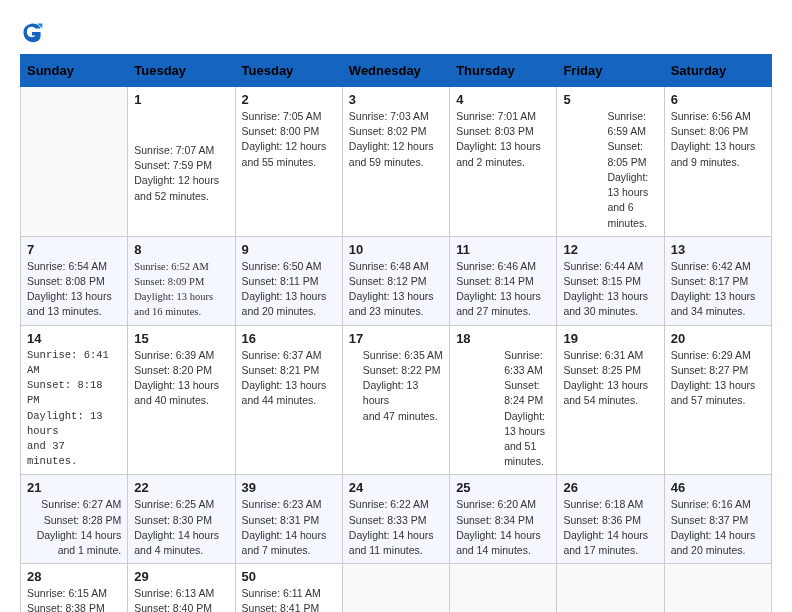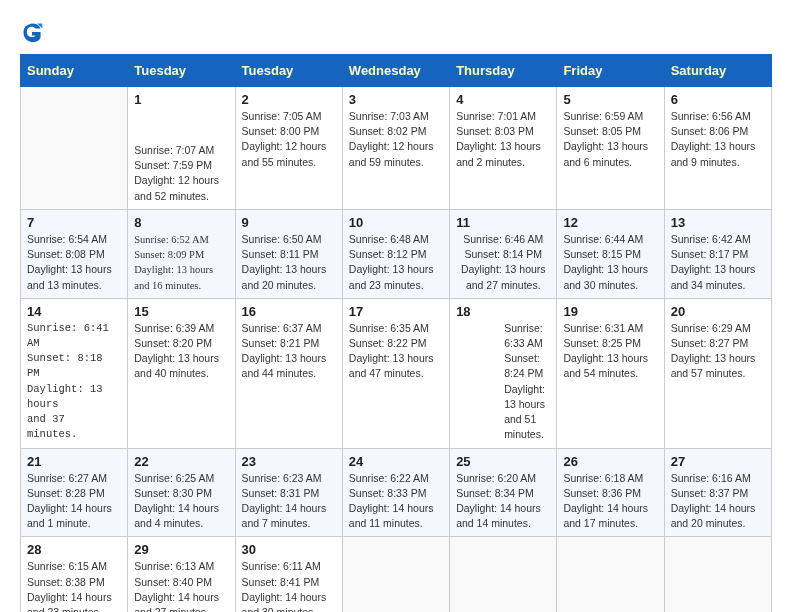--- a/index.html
+++ b/index.html
@@ -47,21 +47,21 @@
       font-size: 16px;
       color: #555;
     }
     .calendar-table {
       width: 100%;
       border-collapse: collapse;
       font-size: 11px;
     }
     .calendar-table th {
       background-color: #1565c0;
-      color: #fef9c3;
+      color: #000000;
       padding: 8px 6px;
       text-align: left;
       font-size: 13px;
       font-weight: bold;
       border: 1px solid #1565c0;
     }
     .calendar-table td {
       border: 1px solid #ccc;
       padding: 5px 6px;
       vertical-align: top;
@@ -144,21 +144,21 @@
         </td>
         <td>
           <div class="day-number">4</div>
           <div class="day-info" style="white-space: pre-line;">Sunrise: 7:01 AM
 Sunset: 8:03 PM
 Daylight: 13 hours
 and 2 minutes.</div>
         </td>
         <td>
           <div class="day-number">5</div>
-          <div class="day-info" style="white-space: pre-line;">Sunrise: 6:59 AM
+          <div class="day-info" style="white-space: pre-line; margin-left: 44px;">Sunrise: 6:59 AM
 Sunset: 8:05 PM
 Daylight: 13 hours
 and 6 minutes.</div>
         </td>
         <td>
           <div class="day-number">6</div>
           <div class="day-info" style="white-space: pre-line;">Sunrise: 6:56 AM
 Sunset: 8:06 PM
 Daylight: 13 hours
 and 9 minutes.</div>
@@ -188,21 +188,21 @@
         </td>
         <td>
           <div class="day-number">10</div>
           <div class="day-info" style="white-space: pre-line;">Sunrise: 6:48 AM
 Sunset: 8:12 PM
 Daylight: 13 hours
 and 23 minutes.</div>
         </td>
         <td>
           <div class="day-number">11</div>
-          <div class="day-info" style="white-space: pre-line; text-align: center;">Sunrise: 6:46 AM
+          <div class="day-info" style="white-space: pre-line;">Sunrise: 6:46 AM
 Sunset: 8:14 PM
 Daylight: 13 hours
 and 27 minutes.</div>
         </td>
         <td>
           <div class="day-number">12</div>
           <div class="day-info" style="white-space: pre-line;">Sunrise: 6:44 AM
 Sunset: 8:15 PM
 Daylight: 13 hours
 and 30 minutes.</div>
@@ -232,21 +232,21 @@
         </td>
         <td>
           <div class="day-number">16</div>
           <div class="day-info" style="white-space: pre-line;">Sunrise: 6:37 AM
 Sunset: 8:21 PM
 Daylight: 13 hours
 and 44 minutes.</div>
         </td>
         <td>
           <div class="day-number">17</div>
-          <div class="day-info" style="white-space: pre-line;">Sunrise: 6:35 AM
+          <div class="day-info" style="white-space: pre-line; margin-left: 14px;">Sunrise: 6:35 AM
 Sunset: 8:22 PM
 Daylight: 13 hours
 and 47 minutes.</div>
         </td>
         <td>
           <div class="day-number">18</div>
           <div class="day-info" style="white-space: pre-line; margin-left: 48px;">Sunrise: 6:33 AM
 Sunset: 8:24 PM
 Daylight: 13 hours
 and 51 minutes.</div>
@@ -262,34 +262,34 @@
           <div class="day-number">20</div>
           <div class="day-info" style="white-space: pre-line;">Sunrise: 6:29 AM
 Sunset: 8:27 PM
 Daylight: 13 hours
 and 57 minutes.</div>
         </td>
       </tr>
       <tr>
         <td>
           <div class="day-number">21</div>
-          <div class="day-info" style="white-space: pre-line;">Sunrise: 6:27 AM
+          <div class="day-info" style="white-space: pre-line; text-align: right;">Sunrise: 6:27 AM
 Sunset: 8:28 PM
 Daylight: 14 hours
 and 1 minute.</div>
         </td>
         <td>
           <div class="day-number">22</div>
           <div class="day-info" style="white-space: pre-line;">Sunrise: 6:25 AM
 Sunset: 8:30 PM
 Daylight: 14 hours
 and 4 minutes.</div>
         </td>
         <td>
-          <div class="day-number">23</div>
+          <div class="day-number">39</div>
           <div class="day-info" style="white-space: pre-line;">Sunrise: 6:23 AM
 Sunset: 8:31 PM
 Daylight: 14 hours
 and 7 minutes.</div>
         </td>
         <td>
           <div class="day-number">24</div>
           <div class="day-info" style="white-space: pre-line;">Sunrise: 6:22 AM
 Sunset: 8:33 PM
 Daylight: 14 hours
@@ -303,21 +303,21 @@
 and 14 minutes.</div>
         </td>
         <td>
           <div class="day-number">26</div>
           <div class="day-info" style="white-space: pre-line;">Sunrise: 6:18 AM
 Sunset: 8:36 PM
 Daylight: 14 hours
 and 17 minutes.</div>
         </td>
         <td>
-          <div class="day-number">27</div>
+          <div class="day-number">46</div>
           <div class="day-info" style="white-space: pre-line;">Sunrise: 6:16 AM
 Sunset: 8:37 PM
 Daylight: 14 hours
 and 20 minutes.</div>
         </td>
       </tr>
       <tr>
         <td>
           <div class="day-number">28</div>
           <div class="day-info" style="white-space: pre-line;">Sunrise: 6:15 AM
@@ -326,21 +326,21 @@
 and 23 minutes.</div>
         </td>
         <td>
           <div class="day-number">29</div>
           <div class="day-info" style="white-space: pre-line;">Sunrise: 6:13 AM
 Sunset: 8:40 PM
 Daylight: 14 hours
 and 27 minutes.</div>
         </td>
         <td>
-          <div class="day-number">30</div>
+          <div class="day-number">50</div>
           <div class="day-info" style="white-space: pre-line;">Sunrise: 6:11 AM
 Sunset: 8:41 PM
 Daylight: 14 hours
 and 30 minutes.</div>
         </td>
         <td class="empty-cell"></td>
         <td class="empty-cell"></td>
         <td class="empty-cell"></td>
         <td class="empty-cell"></td>
       </tr>

